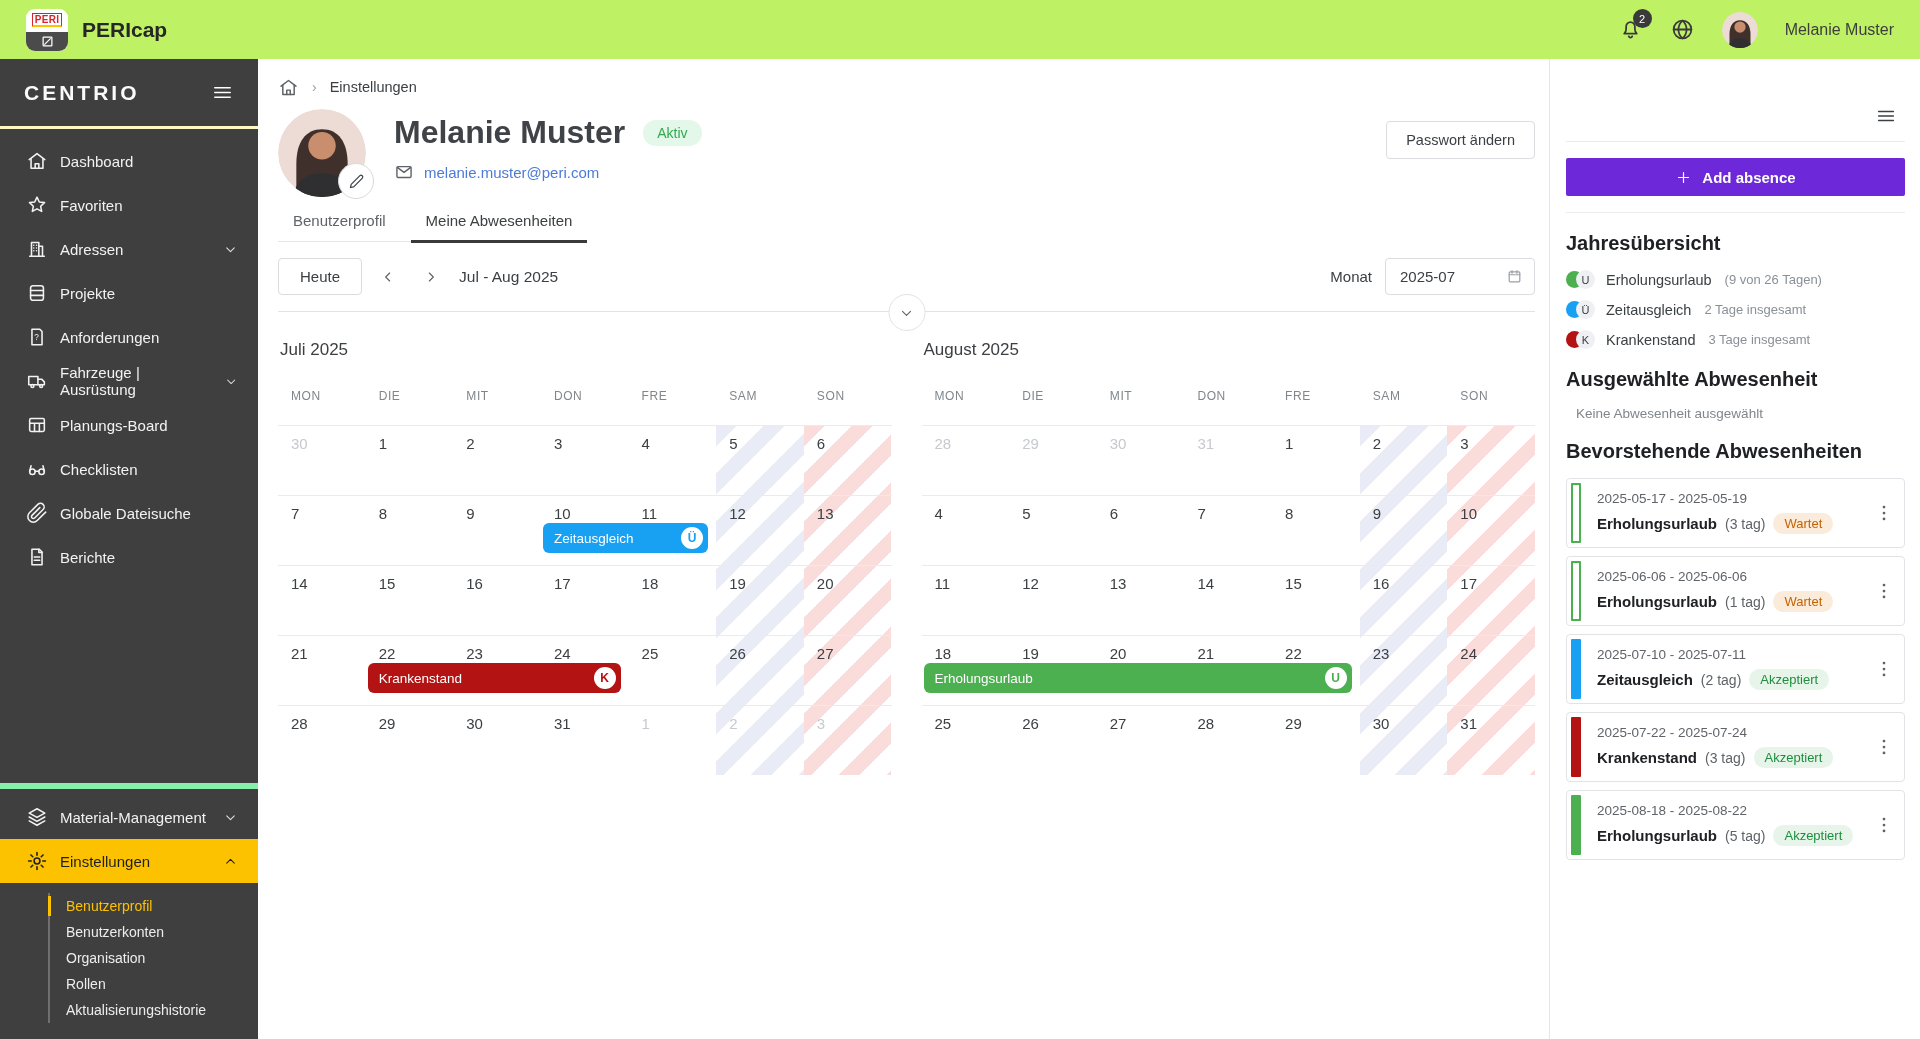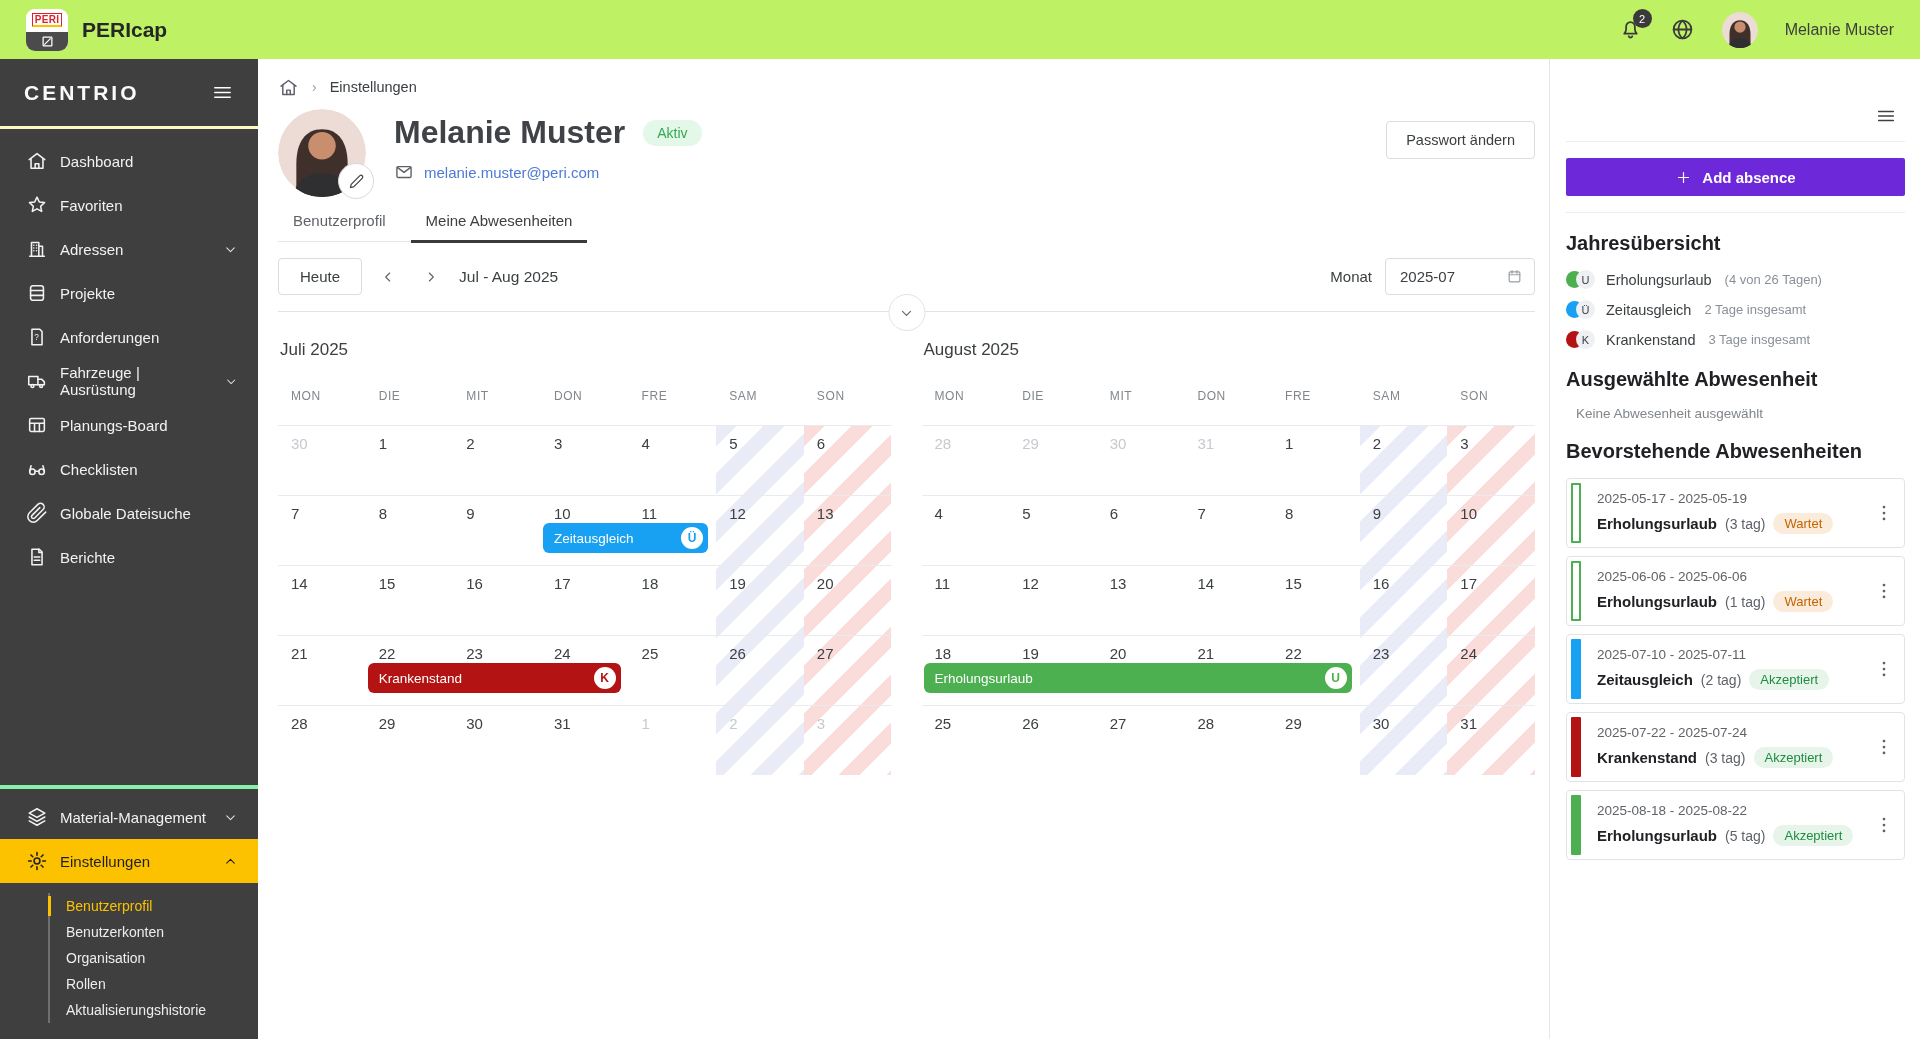--- a/index.html
+++ b/index.html
@@ -29,21 +29,21 @@
   
   .sidebar { width:258px; background:#3F3F3F; color:#f2f2f2; display:flex; flex-direction:column; flex:none; }
   .sidebar-head { height:70px; display:flex; align-items:center; justify-content:space-between; padding:0 24px; border-bottom:3px solid #fef9c3; flex:none; }
   .brand { font-size:21px; letter-spacing:3px; font-weight:600; color:#fafafa; }
   .head-menu { width:23px; height:23px; color:#fff; cursor:pointer; }
   .nav-list { padding-top:10px; }
   .nav-item { height:44px; display:flex; align-items:center; padding:0 20px 0 26px; gap:12px; font-size:15px; cursor:pointer; }
   .nav-item .nav-ic { width:22px; height:22px; flex:none; }
   .nav-chev { margin-left:auto; width:15px; height:15px; color:#e0e0e0; }
   .spacer { flex:1; }
-  .sidebar-bottom { border-top:4px solid #86efac; padding:6px 0 10px; flex:none; }
+  .sidebar-bottom { border-top:6px solid #86efac; padding:6px 0 10px; flex:none; }
   .nav-item.active-parent { background:#FCC200; color:#1f1f1f; }
   .nav-item.active-parent .nav-chev { color:#1f1f1f; }
   .sub-list { margin:10px 0 6px 48px; border-left:2px solid #6f6f6f; }
   .sub-item { position:relative; padding:5px 0 5px 16px; font-size:14px; color:#ededed; cursor:pointer; }
   .sub-item.active { color:#FCC200; }
   .sub-item.active::before { content:""; position:absolute; left:-2px; top:3px; bottom:3px; width:3px; background:#FCC200; }
 
   
   .content { flex:1; background:#fff; padding:14px 14px 0 20px; overflow:hidden; }
   .breadcrumb { display:flex; align-items:center; gap:13px; height:28px; }
@@ -576,21 +576,21 @@
     <div class="rp-divider"></div>
 
     <div class="rp-title">Jahresübersicht</div>
     <div id="legend">
         <div class="legend-row">
           <span class="legend-chip">
             <span class="chip-dot" style="background: rgb(76, 175, 80);"></span>
             <span class="chip-letter">U</span>
           </span>
           <span class="legend-label">Erholungsurlaub</span>
-          <span class="legend-detail">(4 von 26 Tagen)</span>
+          <span class="legend-detail">(9 von 26 Tagen)</span>
         </div>
         <div class="legend-row">
           <span class="legend-chip">
             <span class="chip-dot" style="background: rgb(24, 160, 242);"></span>
             <span class="chip-letter">Ü</span>
           </span>
           <span class="legend-label">Zeitausgleich</span>
           <span class="legend-detail">2 Tage insgesamt</span>
         </div>
         <div class="legend-row">

